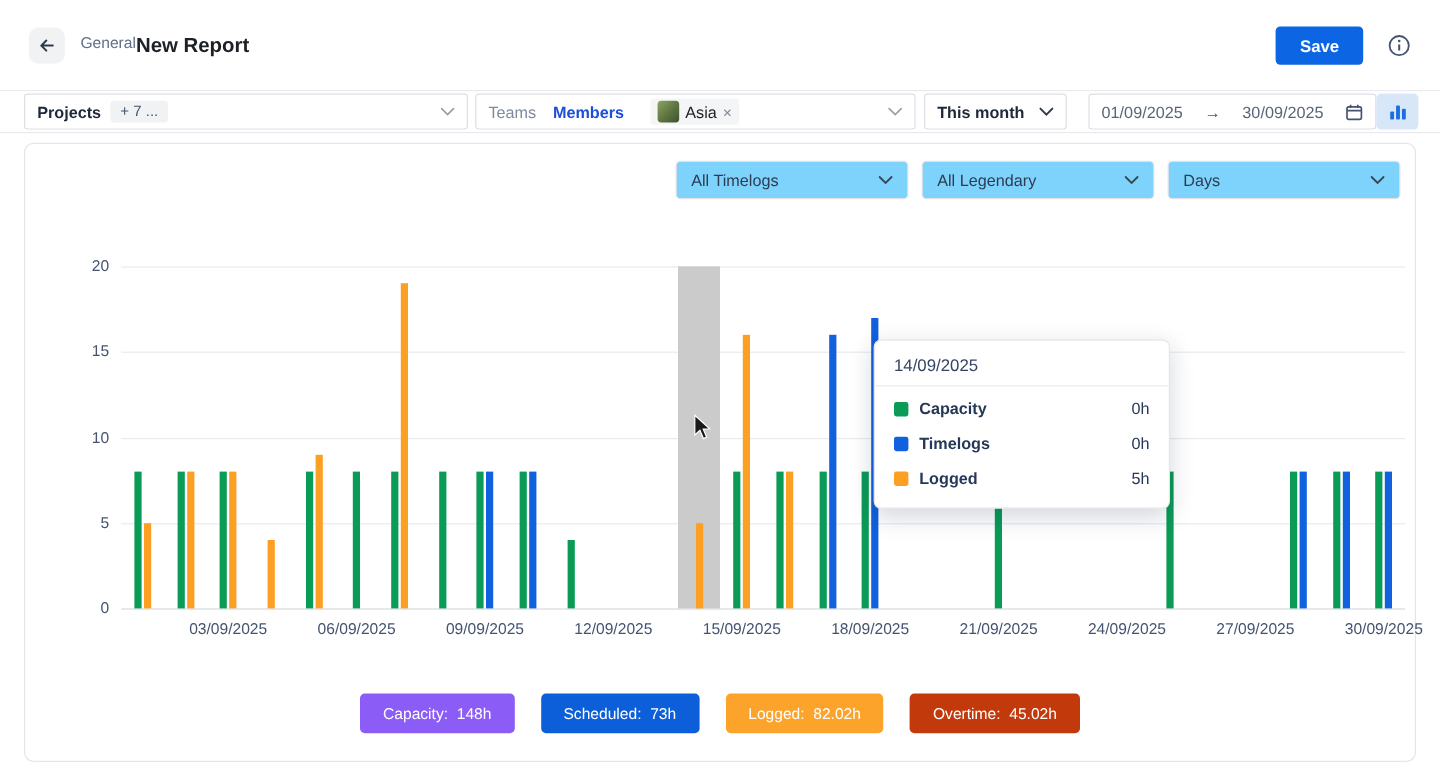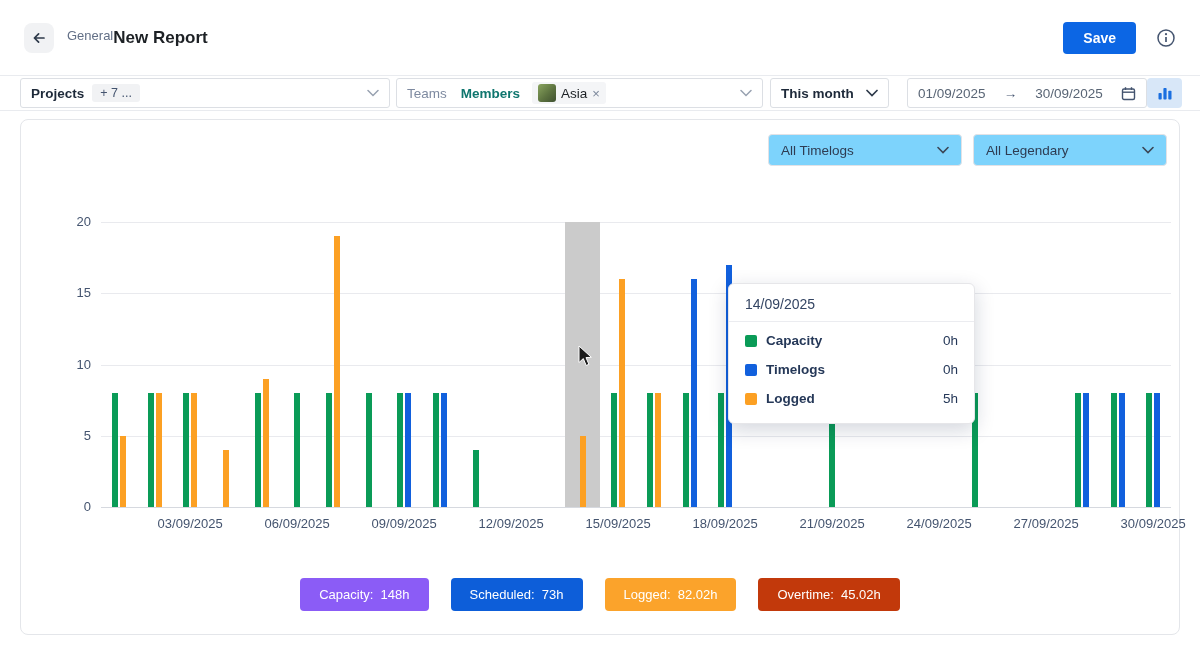--- a/index.html
+++ b/index.html
@@ -36,21 +36,21 @@
   .fbox {
     height:30px; border:1px solid #dcdfe4; border-radius:3px; background:#fff;
     display:flex; align-items:center; padding:0 10px; font-size:13.5px;
   }
   .fbox .chev { margin-left:auto; display:flex; }
   .projects-box { width:370px; margin-right:6px; }
   .projects-label { color:#1d2939; font-weight:bold; margin-right:8px; }
   .chip { background:#f1f2f4; color:#44546f; border-radius:3px; padding:2px 8px; font-size:12.5px; }
   .teams-box { width:367px; margin-right:7px; }
   .teams-label { color:#7e8aa0; margin-right:14px; }
-  .members-label { color:#0f766e; font-weight:bold; margin-right:12px; }
+  .members-label { color:#1d4ed8; font-weight:bold; margin-right:22px; }
   .team-tag { display:flex; align-items:center; background:#f4f5f7; border-radius:3px; padding:2px 6px; gap:5px; }
   .avatar { width:18px; height:18px; border-radius:3px; background:linear-gradient(135deg,#8aa55f 0%,#5d7340 55%,#3f5130 100%); }
   .tag-x { color:#7a869a; font-size:13px; cursor:pointer; line-height:1; }
   .period-box { width:119px; margin-right:18px; font-weight:bold; color:#1d2939; cursor:pointer; }
   .dates-box { width:240px; margin-right:0; color:#596575; justify-content:space-between; cursor:pointer; }
   .date-arrow { color:#44546f; margin:0 6px; }
   .chart-btn {
     width:35px; height:30px; border:none; border-radius:4px; background:#d8e7f8;
     display:flex; align-items:center; justify-content:center; cursor:pointer;
   }
@@ -188,20 +188,28 @@
     <div class="dd">
       <span>All Timelogs</span>
       <span class="chev">
         <svg width="12" height="8" viewBox="0 0 12 8">
             <path d="M1 1.5 6 6.5 11 1.5" stroke="#3b4656" stroke-width="1.6" fill="none" stroke-linecap="round"></path>
           </svg>
       </span>
     </div>
     <div class="dd">
       <span>All Legendary</span>
+      <span class="chev">
+        <svg width="12" height="8" viewBox="0 0 12 8">
+            <path d="M1 1.5 6 6.5 11 1.5" stroke="#3b4656" stroke-width="1.6" fill="none" stroke-linecap="round"></path>
+          </svg>
+      </span>
+    </div>
+    <div class="dd">
+      <span>Days</span>
       <span class="chev">
         <svg width="12" height="8" viewBox="0 0 12 8">
             <path d="M1 1.5 6 6.5 11 1.5" stroke="#3b4656" stroke-width="1.6" fill="none" stroke-linecap="round"></path>
           </svg>
       </span>
     </div>
   </div>
 
   <div class="chart" id="chart-plot">
 

